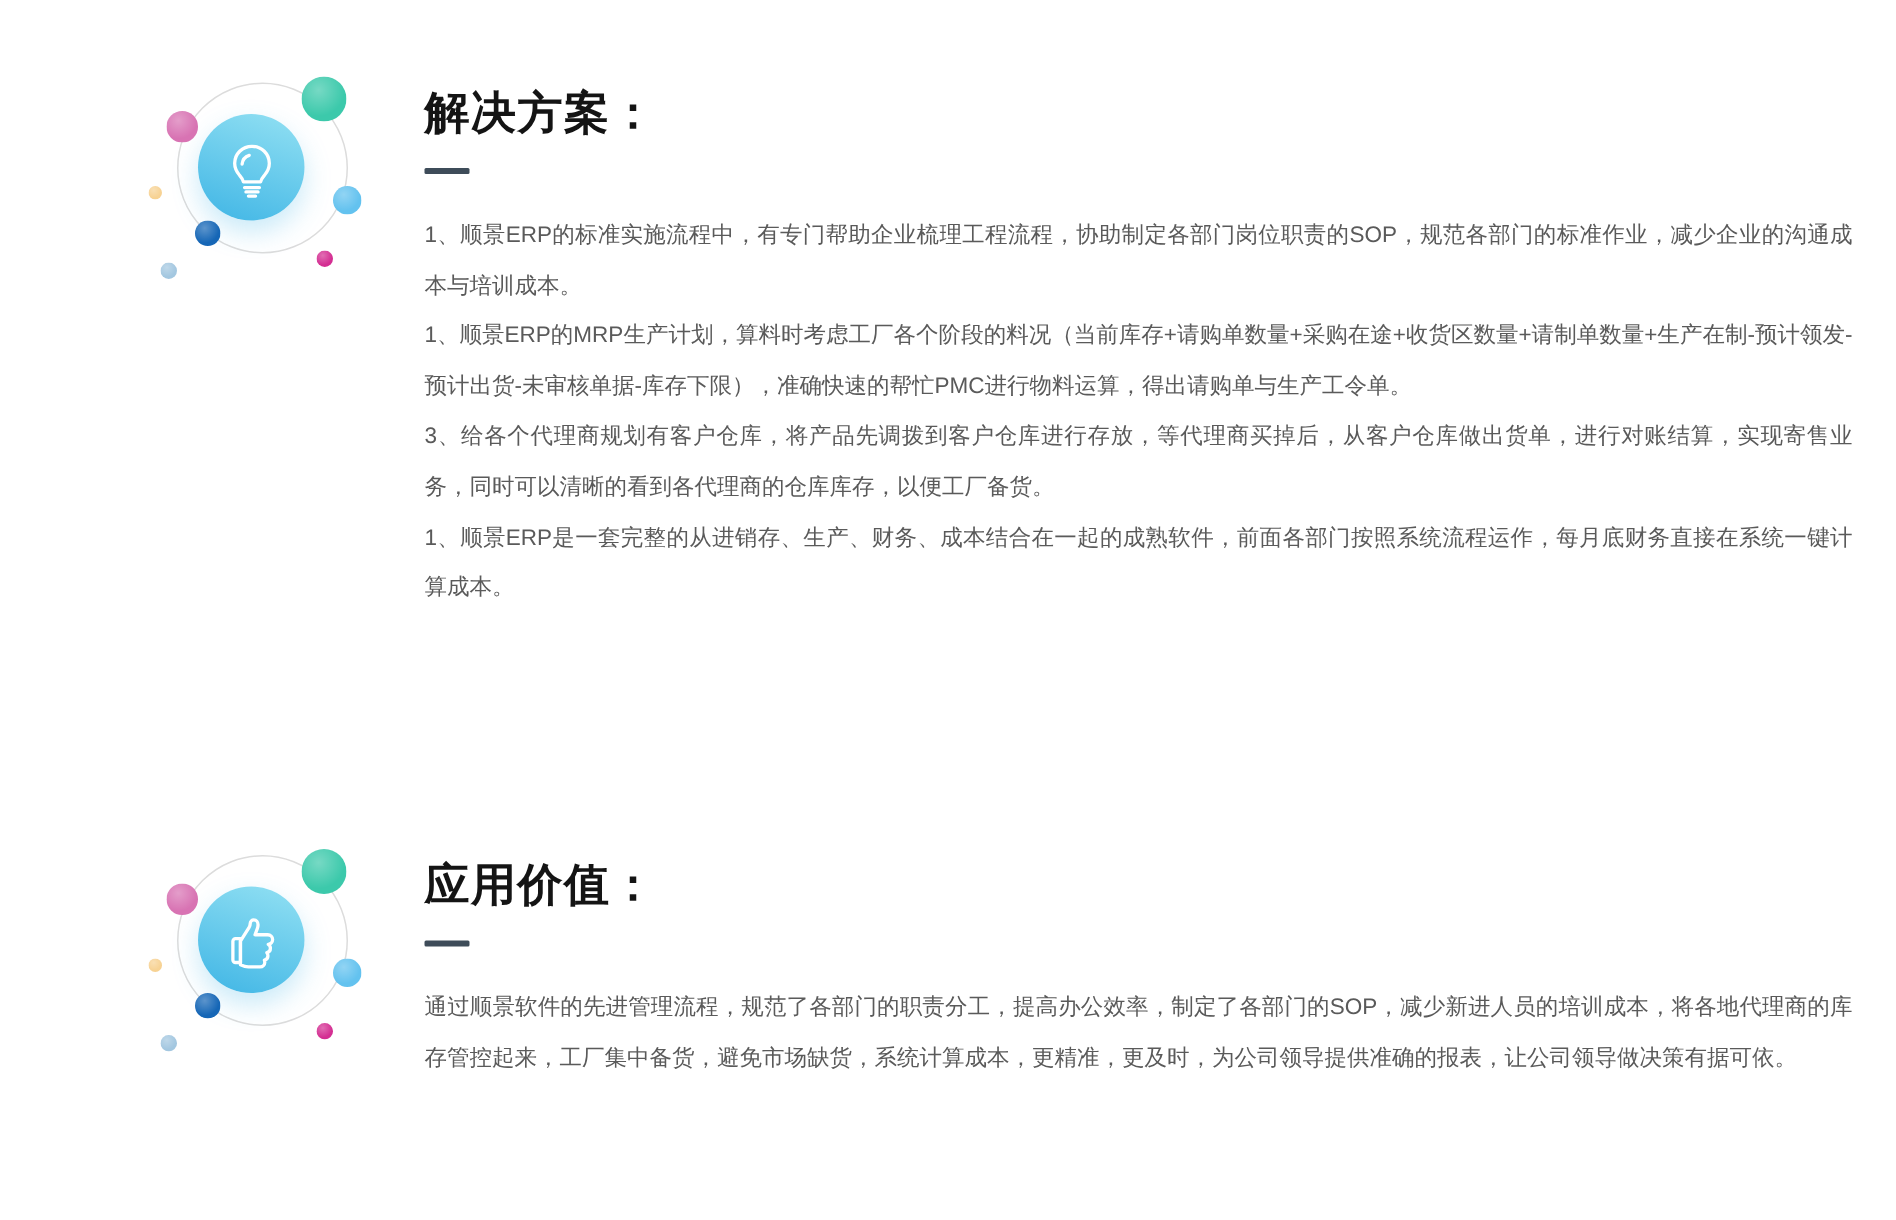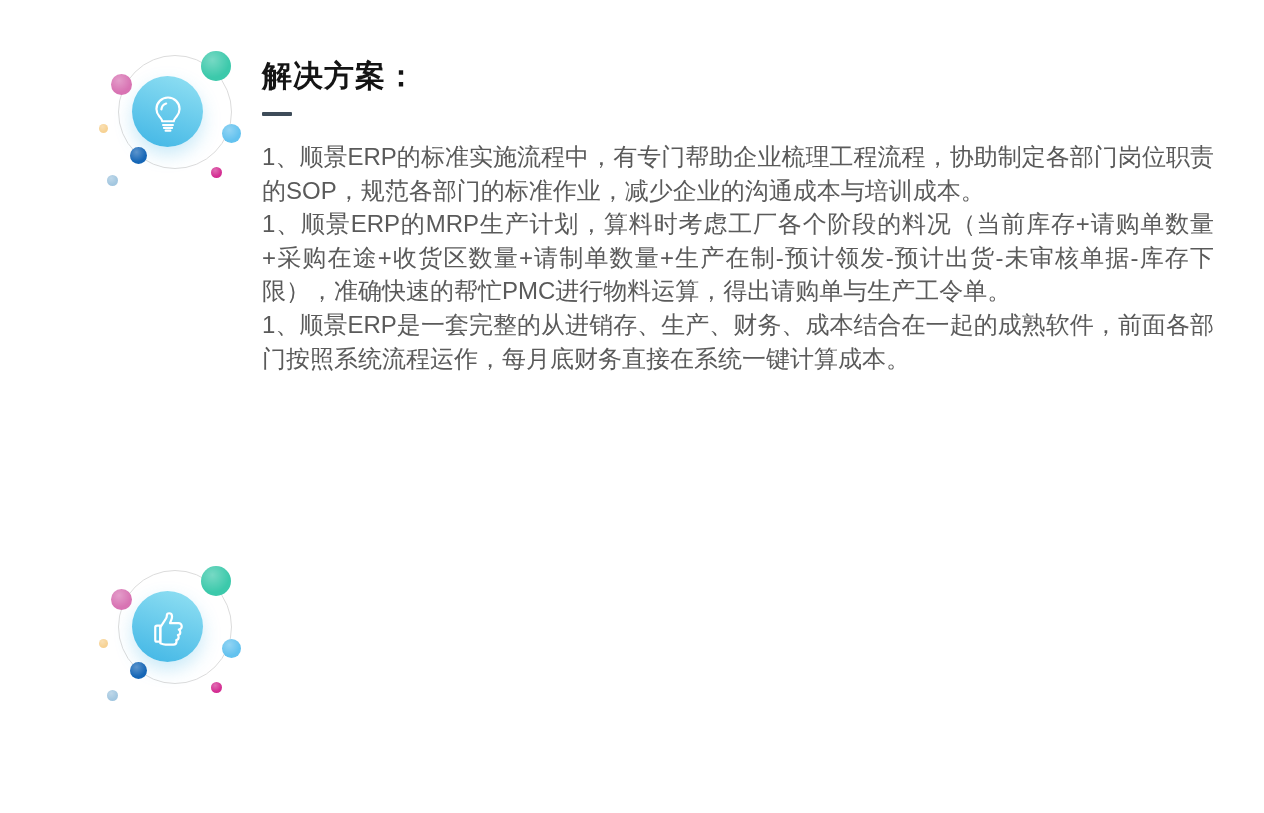--- a/index.html
+++ b/index.html
@@ -30,34 +30,34 @@
   }
   .d-teal      {left:111px;top:11px; width:30px;height:30px;background-color:var(--dot-teal,#3cc9ab);}
   .d-pink      {left:21px; top:34px; width:21px;height:21px;background-color:var(--dot-pink,#d873b3);}
   .d-yellow    {left:9px;  top:84px; width:9px; height:9px; background-color:var(--dot-yellow,#f7d293);}
   .d-darkblue  {left:40px; top:107px;width:17px;height:17px;background-color:var(--dot-dark-blue,#1566b6);}
   .d-lightblue {left:132px;top:84px; width:19px;height:19px;background-color:var(--dot-light-blue,#63c2ef);}
   .d-magenta   {left:121px;top:127px;width:11px;height:11px;background-color:var(--dot-magenta,#d42e92);}
   .d-grayblue  {left:17px; top:135px;width:11px;height:11px;background-color:var(--dot-gray-blue,#a3c7e0);}
 
   
-  .content{position:absolute;left:262px;width:952px;}
+  .content{position:absolute;left:283px;width:952px;}
   .t1{top:56px;}
   .t2{top:571px;}
   .title{
     margin:0;font-size:30px;line-height:39px;font-weight:700;
     color:var(--title-text,#141414);letter-spacing:1px;
   }
   .bar{
     width:30px;height:4px;margin-top:17px;border-radius:1px;
     background:var(--underline-bar,#3e4c59);
   }
   .paras{margin-top:24px;}
   .paras p{
-    margin:0;font-size:24px;line-height:33.6px;font-weight:400;
+    margin:0;font-size:15px;line-height:33.6px;font-weight:400;
     color:var(--body-text,#5a5a5a);text-align:justify;
   }
 </style>
 </head>
 <body>
 
 <div class="page">
 
   <div class="cluster c1">
     <div class="ring"></div>
@@ -76,20 +76,21 @@
     <div class="dot d-magenta"></div>
     <div class="dot d-grayblue"></div>
   </div>
 
   <div class="content t1">
     <h2 class="title">解决方案：</h2>
     <div class="bar"></div>
     <div class="paras">
       <p>1、顺景ERP的标准实施流程中，有专门帮助企业梳理工程流程，协助制定各部门岗位职责的SOP，规范各部门的标准作业，减少企业的沟通成本与培训成本。</p>
       <p>1、顺景ERP的MRP生产计划，算料时考虑工厂各个阶段的料况（当前库存+请购单数量+采购在途+收货区数量+请制单数量+生产在制-预计领发-预计出货-未审核单据-库存下限），准确快速的帮忙PMC进行物料运算，得出请购单与生产工令单。</p>
+      <p>3、给各个代理商规划有客户仓库，将产品先调拨到客户仓库进行存放，等代理商买掉后，从客户仓库做出货单，进行对账结算，实现寄售业务，同时可以清晰的看到各代理商的仓库库存，以便工厂备货。</p>
       <p>1、顺景ERP是一套完整的从进销存、生产、财务、成本结合在一起的成熟软件，前面各部门按照系统流程运作，每月底财务直接在系统一键计算成本。</p>
     </div>
   </div>
 
   <div class="cluster c2">
     <div class="ring"></div>
     <div class="bubble">
       <svg viewBox="0 0 48 48" width="44" height="44" fill="none" stroke="#ffffff" stroke-width="2.4" stroke-linecap="round" stroke-linejoin="round">
         <path d="M15.6 22.6H12c-1 0-1.9.8-1.9 1.9v13.6c0 1 .9 1.9 1.9 1.9h3.6z"></path>
         <path d="M15.6 24.5l6.2-9.8c.6-1 .9-2 .9-3.1 0-1.6 1.3-2.6 2.6-2.6 1.8 0 3.1 1.5 3.1 3.5 0 1-.2 2.1-.6 3.1l-1.6 4.2h9.3c1.9 0 3.5 1.6 3.5 3.5 0 1.8-1.4 3.3-3.2 3.5 1 .6 1.6 1.7 1.6 2.9 0 1.6-1.1 2.9-2.6 3.2.5.6.8 1.4.8 2.2 0 1.6-1.1 2.9-2.6 3.2.2.5.3 1 .3 1.5 0 1.9-1.5 3.4-3.4 3.4h-8.6c-2.1 0-3.9-.7-5.7-1.5z"></path>
@@ -97,14 +98,21 @@
     </div>
     <div class="dot d-teal"></div>
     <div class="dot d-pink"></div>
     <div class="dot d-yellow"></div>
     <div class="dot d-darkblue"></div>
     <div class="dot d-lightblue"></div>
     <div class="dot d-magenta"></div>
     <div class="dot d-grayblue"></div>
   </div>
 
+  <div class="content t2">
+    <h2 class="title">应用价值：</h2>
+    <div class="bar"></div>
+    <div class="paras">
+      <p>通过顺景软件的先进管理流程，规范了各部门的职责分工，提高办公效率，制定了各部门的SOP，减少新进人员的培训成本，将各地代理商的库存管控起来，工厂集中备货，避免市场缺货，系统计算成本，更精准，更及时，为公司领导提供准确的报表，让公司领导做决策有据可依。</p>
+    </div>
+  </div>
 
 </div>
 
 </body></html>

